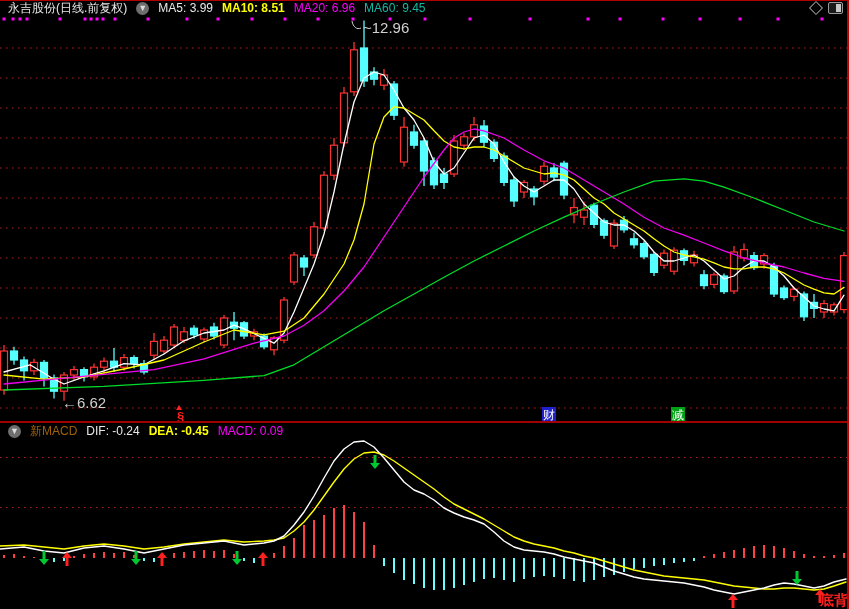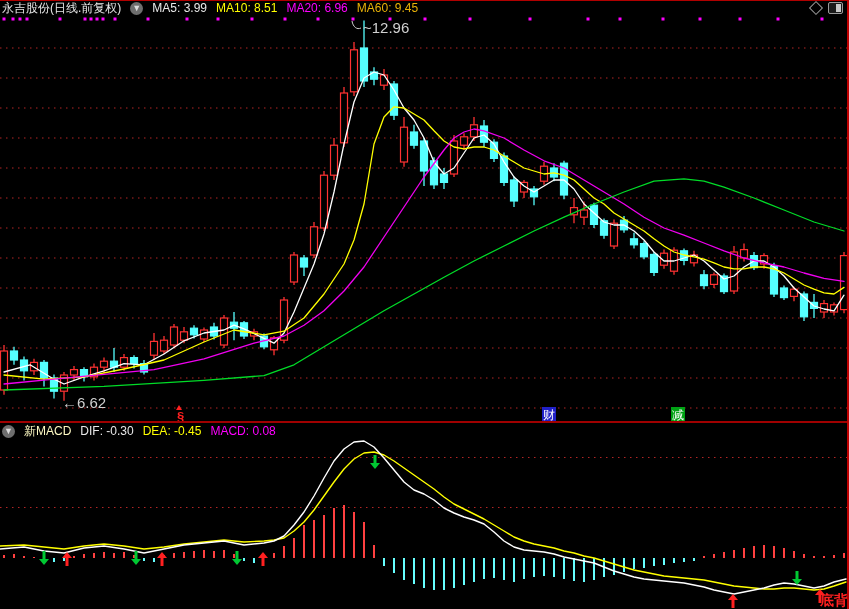--- a/index.html
+++ b/index.html
@@ -1,28 +1,28 @@
 <!DOCTYPE html>
 <html><head>
 <meta charset="utf-8">
 <style>
   html,body{margin:0;padding:0;background:#000;}
   body{width:849px;height:609px;position:relative;overflow:hidden;
        font-family:"Liberation Sans","DejaVu Sans",sans-serif;}
   #screen{position:absolute;inset:0;background:#000;}
   #chart-svg{position:absolute;left:0;top:0;}
-  .hdr{position:absolute;left:2px;display:flex;align-items:center;gap:9px;
+  .hdr{position:absolute;left:8px;display:flex;align-items:center;gap:9px;
        font-size:12px;line-height:15px;white-space:nowrap;z-index:5;}
   #main-header{top:1px;}
   #macd-header{top:424px;}
   .circle-ico{width:13px;height:13px;border-radius:50%;background:#6e6e6e;
       display:inline-flex;align-items:center;justify-content:center;
       color:#dcdcdc;font-size:9px;line-height:9px;cursor:pointer;}
-  .t-white{color:#e8e8e8;} .t-yellow{color:#ffff00;} .t-magenta{color:#ff00ff;}
-  .t-green{color:#eab308;text-align:right;} .t-gray{color:#fef9c3;}
+  .t-white{color:#e8e8e8;} .t-yellow{color:#ffff00;font-weight:bold;} .t-magenta{color:#ff00ff;}
+  .t-green{color:#14b8a6;text-align:right;} .t-gray{color:#a16207;}
   #corner-icons{position:absolute;top:2px;right:6px;display:flex;gap:7px;
       align-items:center;z-index:6;}
   #diamond-ico{width:8px;height:8px;border:1.5px solid #9a9a9a;
       transform:rotate(45deg);background:#000;cursor:pointer;}
   #layout-ico{width:13px;height:10px;border:1.5px solid #9a9a9a;border-radius:2px;
       position:relative;cursor:pointer;background:#1a1a1a;}
   #layout-ico::after{content:"";position:absolute;right:1px;top:1px;bottom:1px;
       width:5px;background:#c8c8c8;}
   #top-border{position:absolute;left:0;top:0;width:849px;height:1px;
       background:#b00000;z-index:7;}
@@ -402,23 +402,23 @@
     <span class="circle-ico">▼</span>
     <span class="t-white">MA5: 3.99</span>
     <span class="t-yellow">MA10: 8.51</span>
     <span class="t-magenta">MA20: 6.96</span>
     <span class="t-green">MA60: 9.45</span>
   </div>
 
   <div id="macd-header" class="hdr">
     <span class="circle-ico">▼</span>
     <span class="t-gray">新MACD</span>
-    <span class="t-white">DIF: -0.30</span>
+    <span class="t-white">DIF: -0.24</span>
     <span class="t-yellow">DEA: -0.45</span>
-    <span class="t-magenta">MACD: 0.08</span>
+    <span class="t-magenta">MACD: 0.09</span>
   </div>
 
   <div id="corner-icons">
     <div id="diamond-ico"></div>
     <div id="layout-ico"></div>
   </div>
 
   <div id="top-border"></div>
   <div id="right-border"></div>
   <div id="panel-divider"></div>

